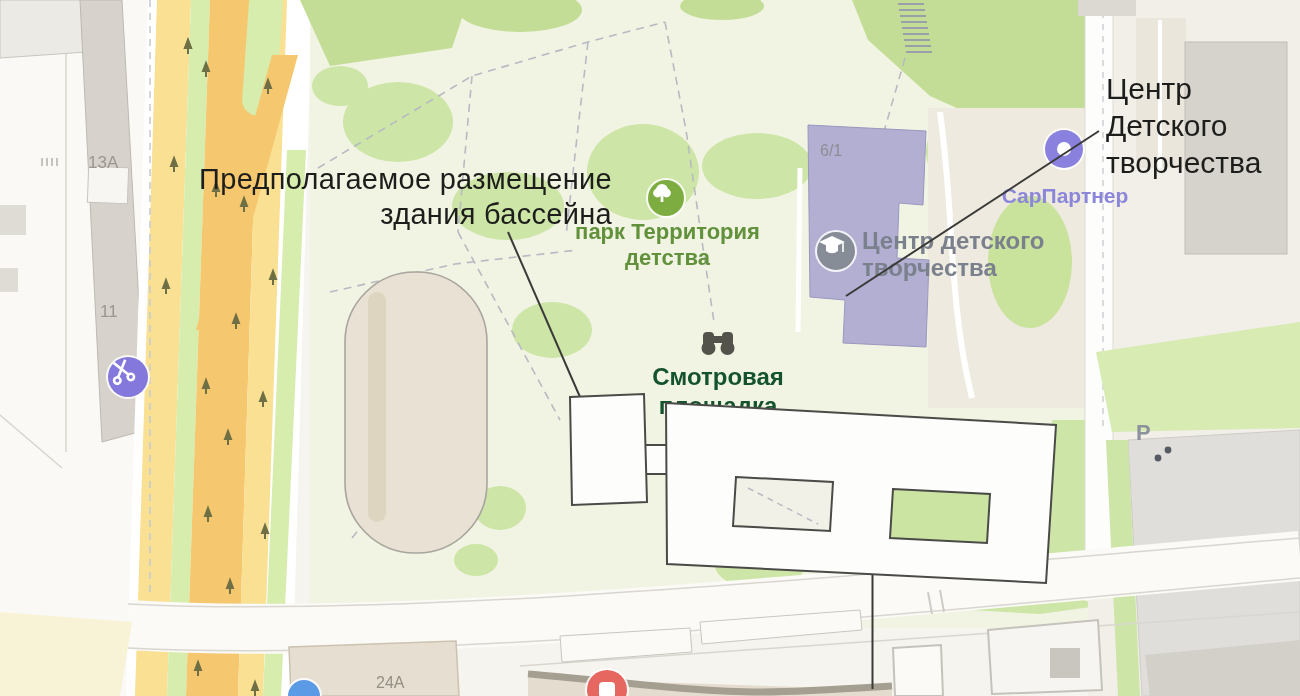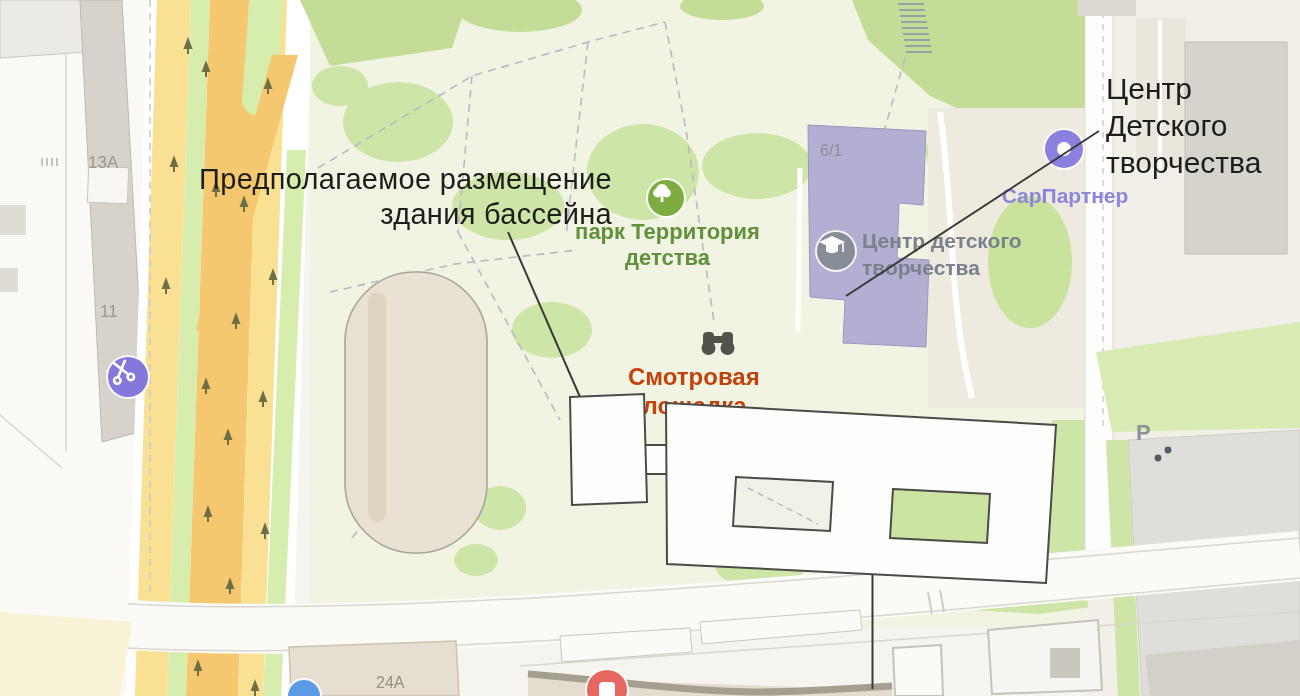--- a/index.html
+++ b/index.html
@@ -5,22 +5,22 @@
   html,body{margin:0;padding:0;background:#e9e7e1;}
   #stage{position:relative;width:1300px;height:696px;overflow:hidden;
          background:#f6f4ee;font-family:"Liberation Sans",sans-serif;}
   #stage svg{position:absolute;left:0;top:0;}
   .lbl{position:absolute;white-space:nowrap;z-index:20;}
   .poi-circle{position:absolute;border-radius:50%;z-index:20;
               box-shadow:0 0 0 2px rgba(255,255,255,.85);
               display:flex;align-items:center;justify-content:center;}
   .ann{position:absolute;color:#1d1d1b;z-index:40;}
   .c-park{color:#61913a;font-weight:bold;font-size:22px;line-height:26px;text-align:center;}
-  .c-gray{color:#7b818c;font-weight:bold;font-size:21px;line-height:27px;}
-  .c-view{color:#c2410c;font-weight:bold;font-size:24px;line-height:29px;text-align:left;}
+  .c-gray{color:#7b818c;font-weight:bold;font-size:24px;line-height:27px;}
+  .c-view{color:#14532d;font-weight:bold;font-size:24px;line-height:29px;text-align:center;}
   .c-purple{font-weight:bold;font-size:22px;text-align:center;margin-top:8px;}
   .c-num{color:#9b978e;font-size:17px;}
   #overlay{z-index:30;}
   #basemap{z-index:1;}
 </style>
 </head>
 <body>
 
 <div id="stage">
 

